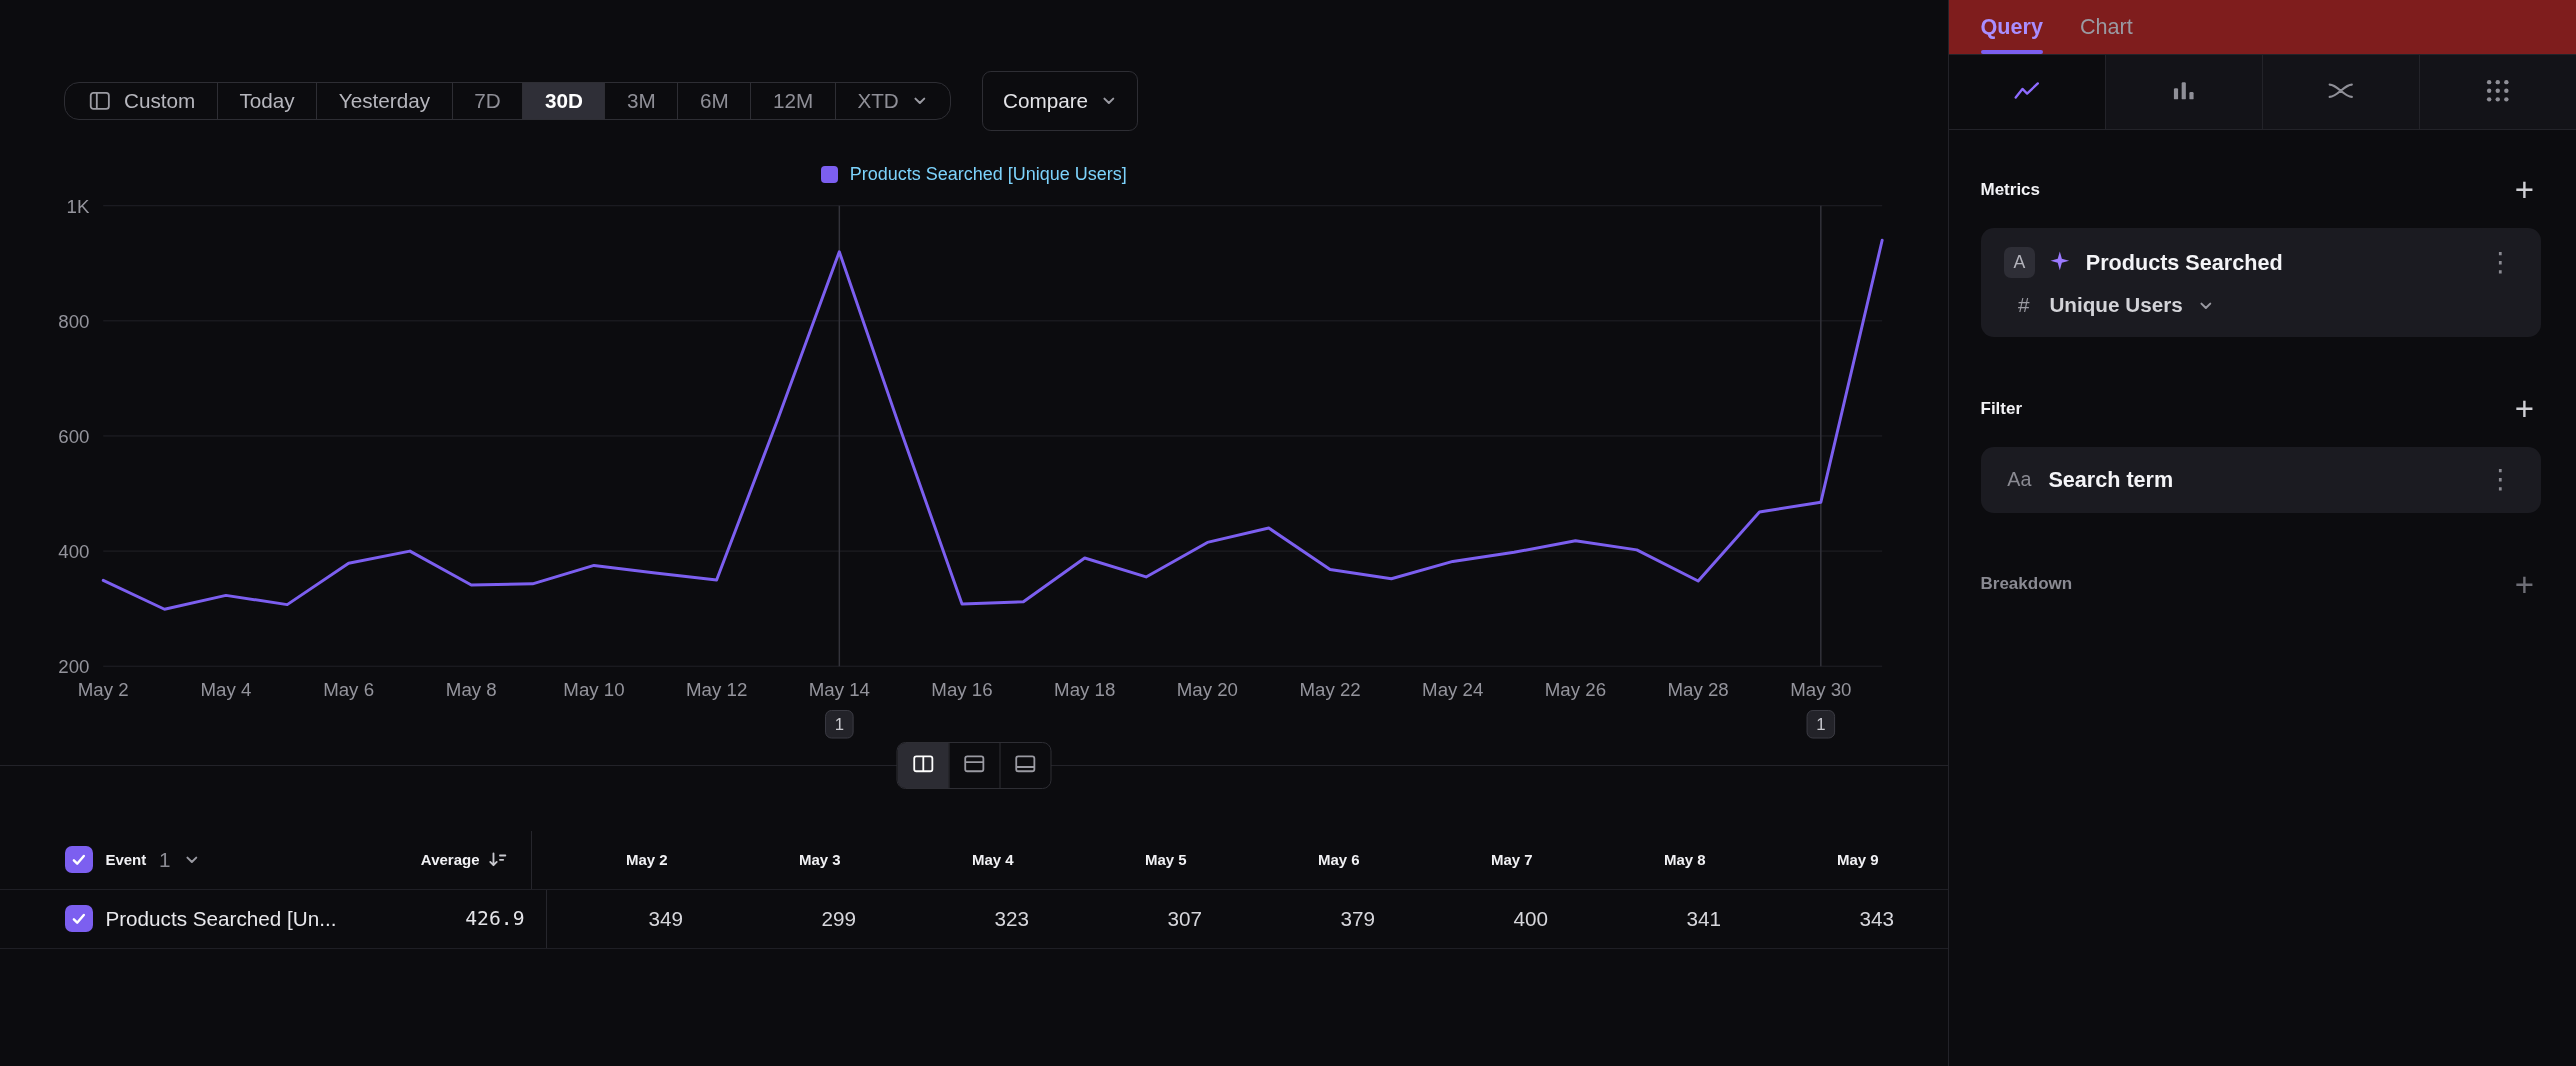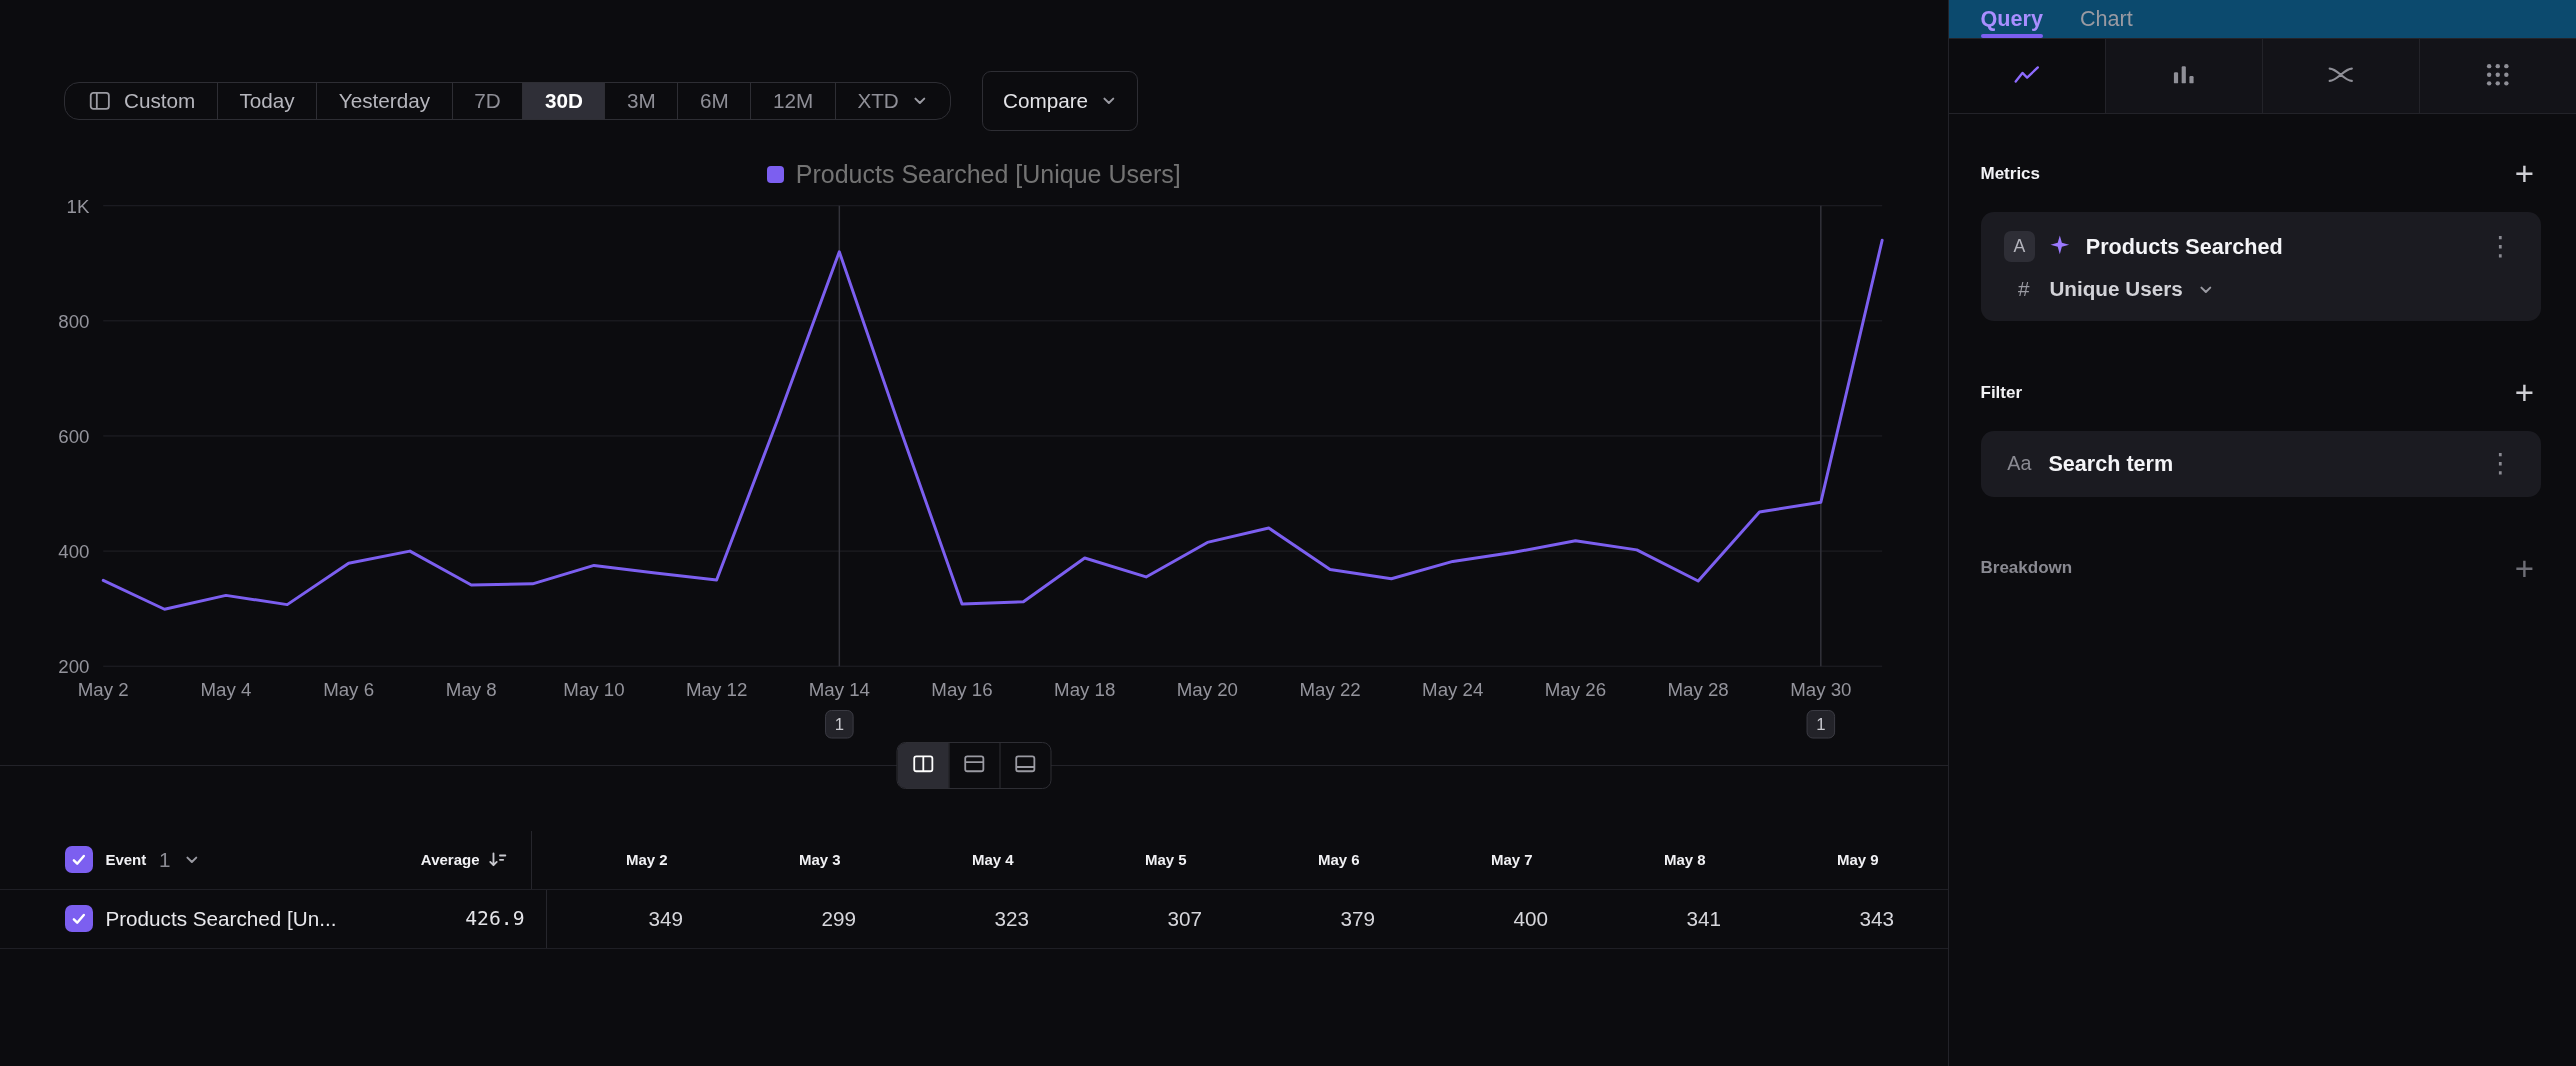--- a/index.html
+++ b/index.html
@@ -16,21 +16,21 @@
   .seg-item:first-child { border-left:none; }
   .seg-item.dim { color:#8f8f97; }
   .seg-item.active { background:#2f2f37; color:#ffffff; font-weight:700; }
   .btn { display:flex; align-items:center; gap:11.8px; height:60px; padding:0 19.7px; border:1px solid #2e2e34; border-radius:8.9px;
          background:transparent; color:#e3e3e7; font-size:20.7px; font-family:inherit; cursor:pointer; white-space:nowrap; }
   .toolbar-right { margin-left:auto; display:flex; gap:17.7px; }
   .chev { color:#9a9aa2; display:flex; align-items:center; }
 
   .legend { display:flex; justify-content:center; align-items:center; gap:11.8px; margin-top:31.5px; height:29.5px; }
   .legend-swatch { width:16.7px; height:16.7px; border-radius:3.9px; background:#7c5ff0; }
-  .legend-label { font-size:25px; color:#737373; }
+  .legend-label { font-size:18px; color:#7dd3fc; }
 
   .chart-wrap { margin:0 52px; height:551px; }
   .chart-wrap svg { display:block; }
 
   .chart-divider { position:relative; margin-top:24.6px; border-top:1px solid #232329; height:0; }
   .layout-toggles { position:absolute; top:-23.6px; left:50%; transform:translateX(-50%); display:flex;
                     border:1px solid #2e2e34; border-radius:8.9px; background:#0c0c0f; overflow:hidden; }
   .layout-toggle { width:51px; height:45px; display:flex; align-items:center; justify-content:center;
                    background:transparent; border:none; border-left:1px solid #2e2e34; color:#9a9aa2; cursor:pointer; }
   .layout-toggle:first-child { border-left:none; }
@@ -47,21 +47,21 @@
   .td { color:#d7d7dc; }
   .event-count { color:#8a8a92; font-size:20.7px; font-weight:400; }
   .row-name { color:#e8e8ec; font-size:20.7px; white-space:nowrap; }
   .avg-val { font-family:"DejaVu Sans Mono", monospace; font-size:19.7px; color:#e4e4e8; }
   .checkbox { width:27.6px; height:27.6px; border-radius:6.9px; background:#7c5ff0; display:flex; align-items:center; justify-content:center;
               border:none; cursor:pointer; flex:0 0 27.6px; }
   .sort-icon { color:#c9c9cf; display:flex; align-items:center; }
 
   
   .sidebar { flex:1; border-left:1px solid #232329; display:flex; flex-direction:column; background:#0c0c0f; }
-  .side-tabs { height:39px; display:flex; align-items:stretch; gap:37px; padding:0 31.5px; background:#0c4a6e; border-bottom:1px solid #232329; }
+  .side-tabs { height:55px; display:flex; align-items:stretch; gap:37px; padding:0 31.5px; background:#7f1d1d; border-bottom:1px solid #232329; }
   .side-tab { position:relative; display:flex; align-items:center; font-size:21.6px; color:#9a9aa2; cursor:pointer; background:none; border:none; font-family:inherit; }
   .side-tab.active { color:#a98eff; font-weight:700; }
   .side-tab.active::after { content:""; position:absolute; left:0; right:0; bottom:0; height:3.9px; background:#7c5ff0; border-radius:2px; }
 
   .icon-tabs { display:flex; border-bottom:1px solid #232329; }
   .icon-tab { flex:1; height:74px; display:flex; align-items:center; justify-content:center; background:#131318;
               border:none; border-left:1px solid #232329; color:#8f8f97; cursor:pointer; }
   .icon-tab:first-child { border-left:none; }
   .icon-tab.active { background:transparent; color:#8e6bff; }
 

